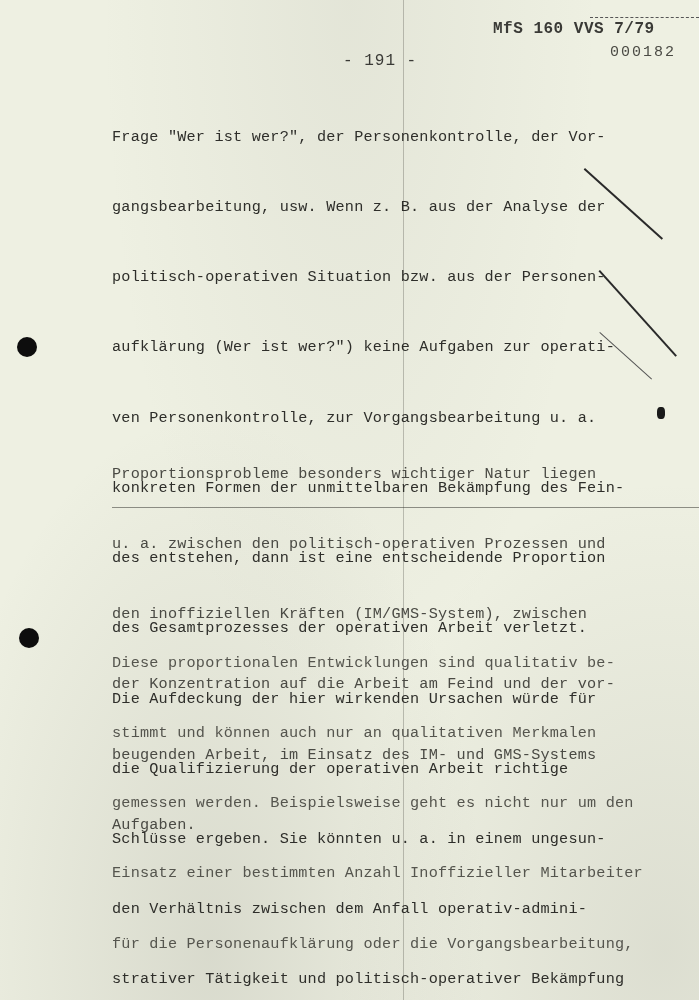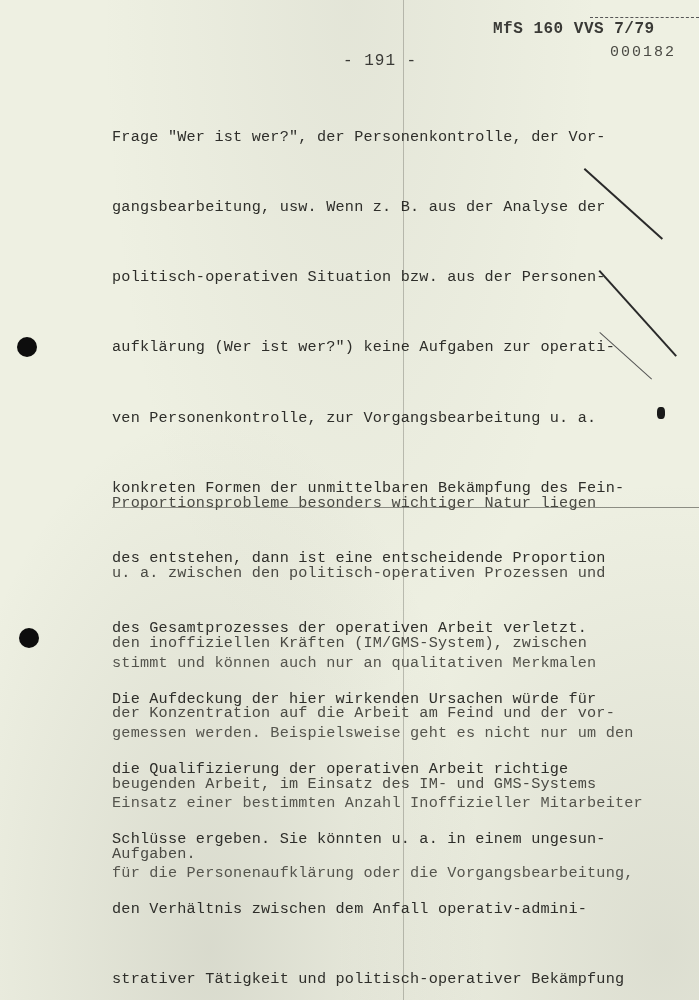--- a/index.html
+++ b/index.html
@@ -38,21 +38,21 @@
       position: absolute; top: 44px; left: 610px;
       font-size: 15px; letter-spacing: 2px; color: #4a4a44; text-align: center;
     }
     .para {
       position: absolute; left: 112px; width: 560px;
       font-size: 15.2px; line-height: 23.4px; white-space: pre;
       color: #2e2e2a;
       letter-spacing: 0.2px;
     }
     .p1 { top: 79px; }
-    .p2 { top: 445px; color: #4a4a44; }
+    .p2 { top: 416px; color: #4a4a44; }
     .p3 { top: 605px; color: #55554e; }
     .hole {
       position: absolute; width: 20px; height: 20px; border-radius: 50%;
       background: #0d0d0d;
     }
     .mark-line {
       position: absolute; height: 2px; background: #2a2a2a; transform-origin: 0 0;
     }
     .underline {
       position: absolute; top: 507px; left: 112px; width: 587px; height: 1px;
@@ -95,20 +95,21 @@
     <div>Proportionsprobleme besonders wichtiger Natur liegen</div>
     <div>u. a. zwischen den politisch-operativen Prozessen und</div>
     <div>den inoffiziellen Kräften (IM/GMS-System), zwischen</div>
     <div>der Konzentration auf die Arbeit am Feind und der vor-</div>
     <div>beugenden Arbeit, im Einsatz des IM- und GMS-Systems</div>
     <div>Aufgaben.</div>
   </div>
   <div class="underline"></div>
 
   <div class="para p3">
+    <div>Diese proportionalen Entwicklungen sind qualitativ be-</div>
     <div>stimmt und können auch nur an qualitativen Merkmalen</div>
     <div>gemessen werden. Beispielsweise geht es nicht nur um den</div>
     <div>Einsatz einer bestimmten Anzahl Inoffizieller Mitarbeiter</div>
     <div>für die Personenaufklärung oder die Vorgangsbearbeitung,</div>
     
     
     
     
     
     

